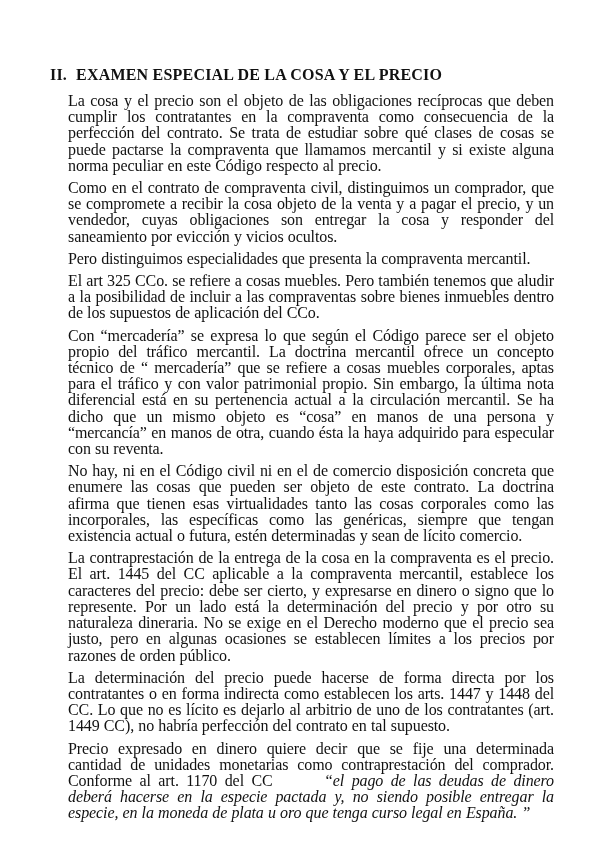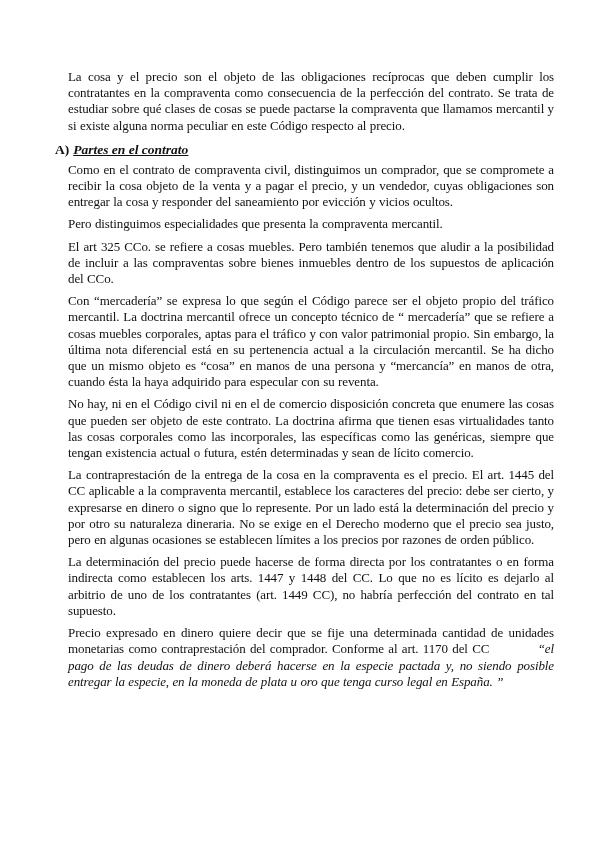--- a/index.html
+++ b/index.html
@@ -24,21 +24,21 @@
     font-weight: bold;
     margin: 0 0 9px 0;
     letter-spacing: 0.2px;
     white-space: nowrap;
   }
   h1.doc-title .title-num {
     display: inline-block;
     margin-right: 9px;
   }
   p.body-par {
-    font-size: 13px;
+    font-size: 16px;
     line-height: 16.2px;
     text-align: justify;
     margin: 3px 0 6px 18px;
     letter-spacing: -0.1px;
     word-spacing: 0.3px;
   }
   h2.section-head {
     font-size: 13.5px;
     font-weight: bold;
     margin: 8px 0 4px 5px;
@@ -54,27 +54,27 @@
   .quote-italic {
     font-style: italic;
     margin-left: 44px;
   }
 </style>
 </head>
 <body>
 
 <div class="page">
 
+  <h1 class="doc-title">
+    <span class="title-num">II.</span><span>EXAMEN ESPECIAL DE LA COSA Y EL PRECIO</span>
+  </h1>
 
   <p class="body-par">La cosa y el precio son el objeto de las obligaciones recíprocas que deben cumplir los contratantes en la compraventa como consecuencia de la perfección del contrato. Se trata de estudiar sobre qué clases de cosas se puede pactarse la compraventa que llamamos mercantil y si existe alguna norma peculiar en este Código respecto al precio.</p>
 
   <div class="section">
-    <h2 class="section-head">
-      <span class="sec-letter">A)</span><span class="sec-name">Partes en el contrato</span>
-    </h2>
     <p class="body-par">Como en el contrato de compraventa civil, distinguimos un comprador, que se compromete a recibir la cosa objeto de la venta y a pagar el precio, y un vendedor, cuyas obligaciones son entregar la cosa y responder del saneamiento por evicción y vicios ocultos.</p>
     <p class="body-par">Pero distinguimos especialidades que presenta la compraventa mercantil.</p>
   </div>
 
   <div class="section">
     <p class="body-par">El art 325 CCo. se refiere a cosas muebles. Pero también tenemos que aludir a la posibilidad de incluir a las compraventas sobre bienes inmuebles dentro de los supuestos de aplicación del CCo.</p>
     <p class="body-par">Con “mercadería” se expresa lo que según el Código parece ser el objeto propio del tráfico mercantil. La doctrina mercantil ofrece un concepto técnico de “ mercadería” que se refiere a cosas muebles corporales, aptas para el tráfico y con valor patrimonial propio. Sin embargo, la última nota diferencial está en su pertenencia actual a la circulación mercantil. Se ha dicho que un mismo objeto es “cosa” en manos de una persona y “mercancía” en manos de otra, cuando ésta la haya adquirido para especular con su reventa.</p>
     <p class="body-par">No hay, ni en el Código civil ni en el de comercio disposición concreta que enumere las cosas que pueden ser objeto de este contrato. La doctrina afirma que tienen esas virtualidades tanto las cosas corporales como las incorporales, las específicas como las genéricas, siempre que tengan existencia actual o futura, estén determinadas y sean de lícito comercio.</p>
   </div>
 

